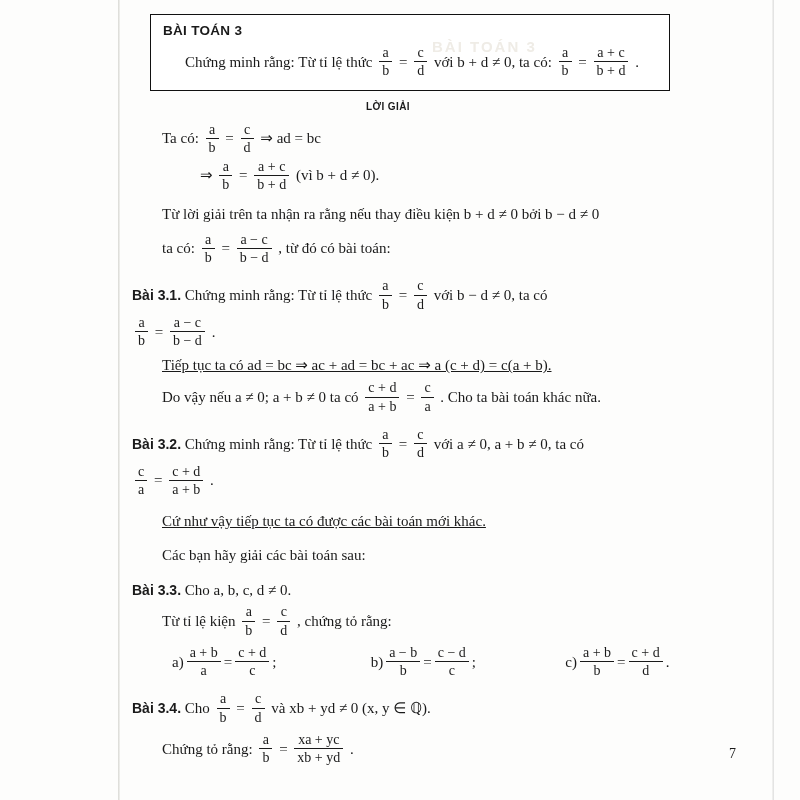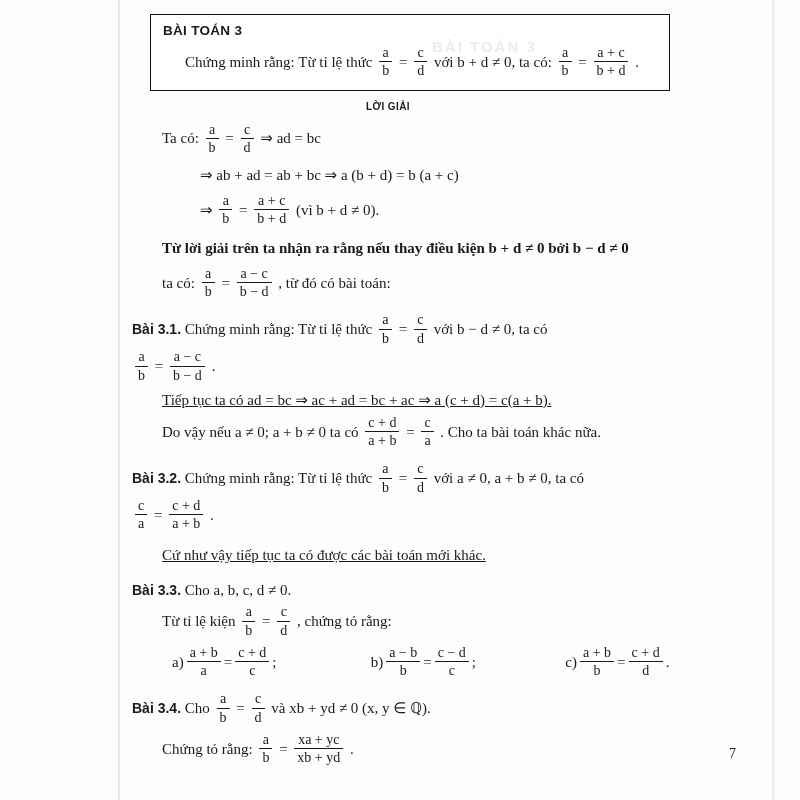--- a/index.html
+++ b/index.html
@@ -202,37 +202,36 @@
         <span class="den">b</span>
       </span>
       <span>=</span>
       <span class="frac">
         <span class="num">c</span>
         <span class="den">d</span>
       </span>
       <span>⇒ ad = bc</span>
     </div>
 
-    <div class="line indent2">⇒ ab + ad = ab + bc ⇒ a (b + d) = b (a + c)</div>
 
     <div class="line indent2">
       <span>⇒</span>
       <span class="frac">
         <span class="num">a</span>
         <span class="den">b</span>
       </span>
       <span>=</span>
       <span class="frac">
         <span class="num">a + c</span>
         <span class="den">b + d</span>
       </span>
       <span>(vì b + d ≠ 0).</span>
     </div>
 
-    <div class="line indent3" style="margin-top:4px;font-weight:bold;">Từ lời giải trên ta nhận ra rằng nếu thay điều kiện b + d ≠ 0 bởi b − d ≠ 0</div>
+    <div class="line indent3" style="margin-top:4px;">Từ lời giải trên ta nhận ra rằng nếu thay điều kiện b + d ≠ 0 bởi b − d ≠ 0</div>
 
     <div class="line indent3">
       <span>ta có:</span>
       <span class="frac">
         <span class="num">a</span>
         <span class="den">b</span>
       </span>
       <span>=</span>
       <span class="frac">
         <span class="num">a − c</span>
@@ -307,20 +306,21 @@
         <span>=</span>
         <span class="frac">
           <span class="num">c + d</span>
           <span class="den">a + b</span>
         </span>
         <span>.</span>
       </div>
     </div>
 
     <div class="line indent3" style="margin-top:6px;text-decoration:underline;">Cứ như vậy tiếp tục ta có được các bài toán mới khác.</div>
+    <div class="line indent3">Các bạn hãy giải các bài toán sau:</div>
 
     <div style="margin-top:4px;">
       <div class="para">
         <span class="bold-label">Bài 3.3.</span>
         <span>Cho a, b, c, d ≠ 0.</span>
       </div>
       <div class="line indent3">
         <span>Từ tỉ lệ kiện</span>
         <span class="frac">
           <span class="num">a</span>

